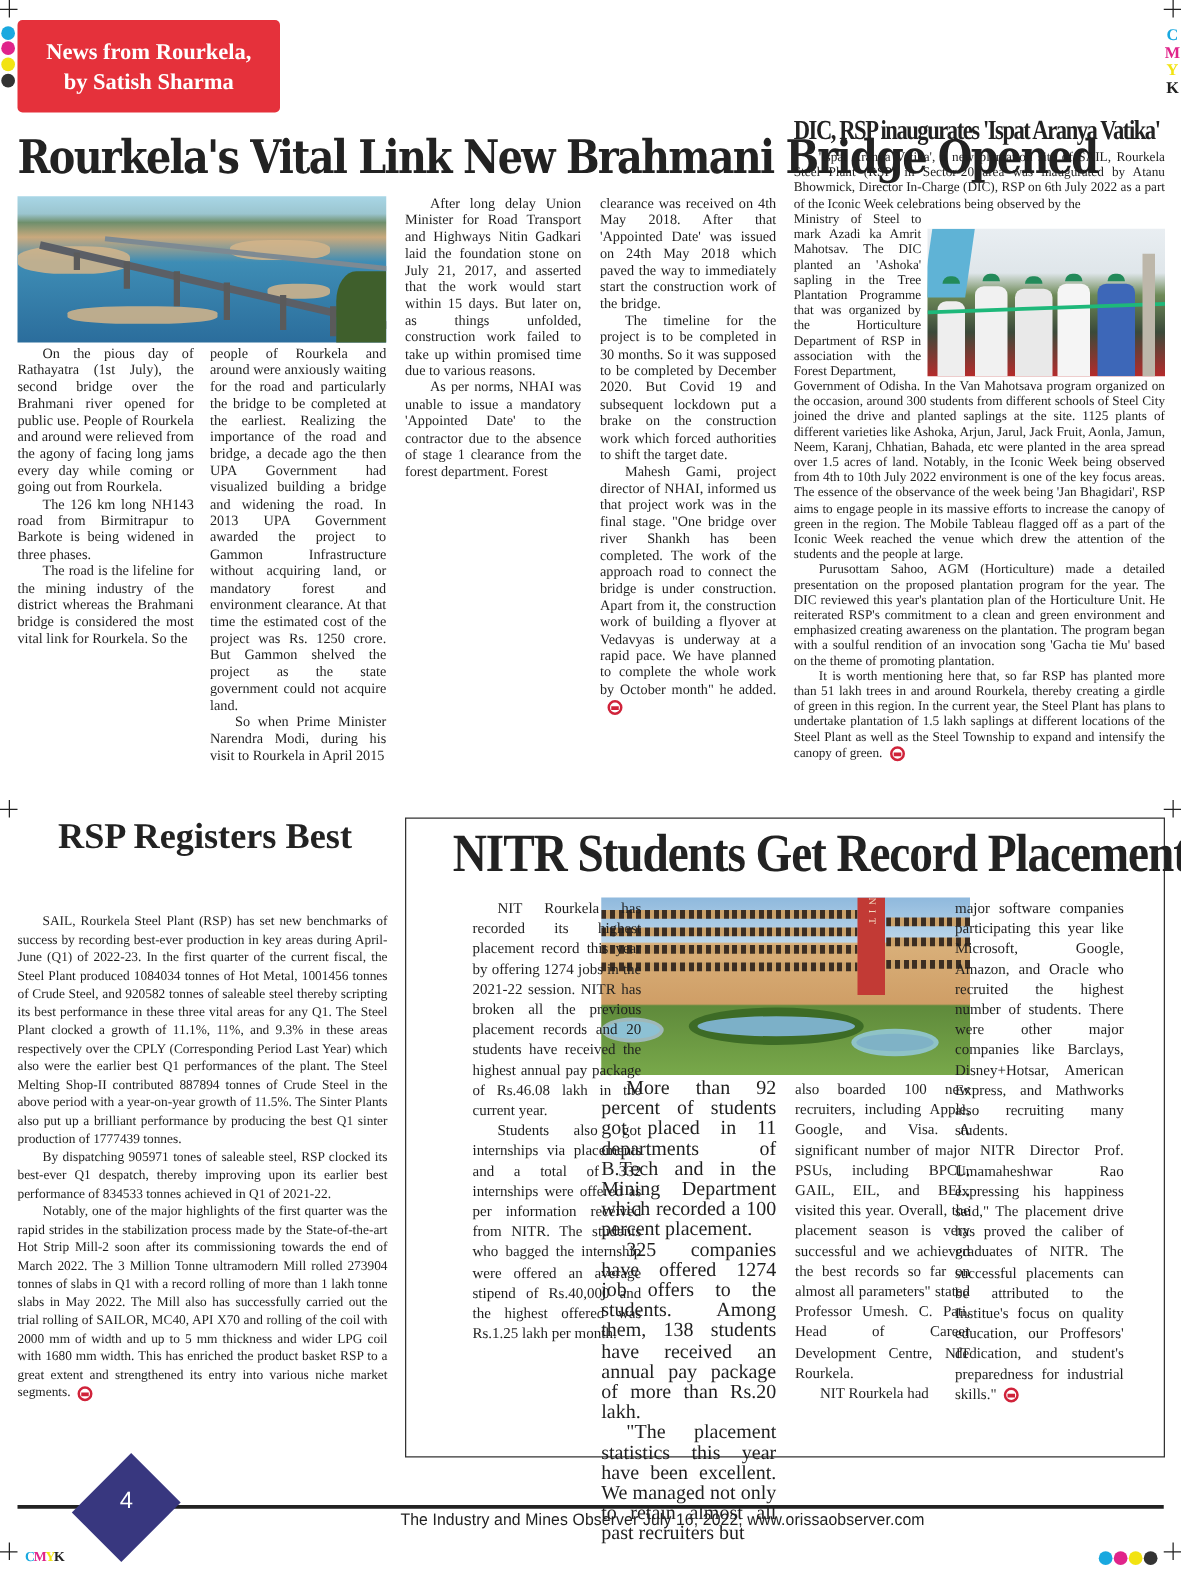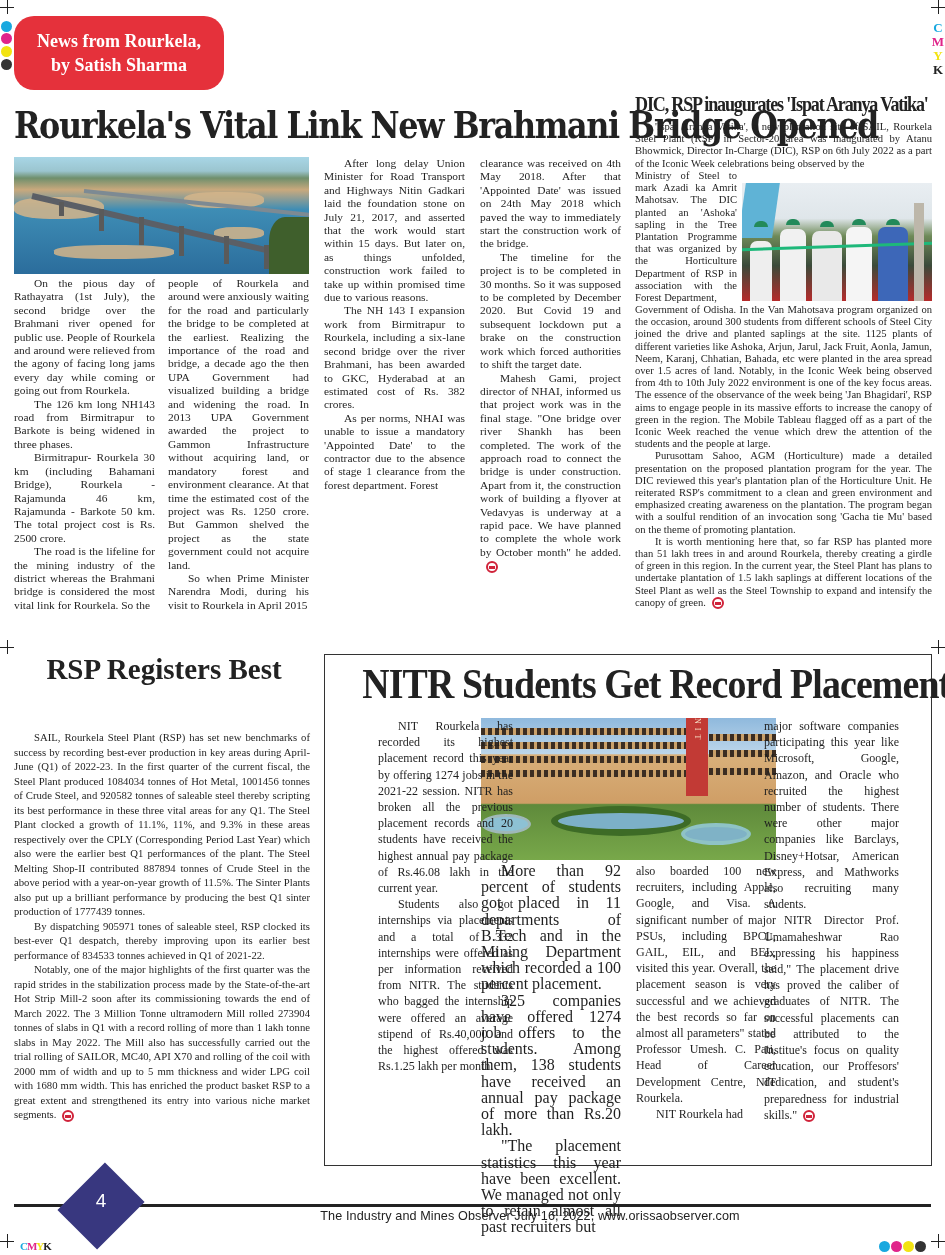--- a/index.html
+++ b/index.html
@@ -11,21 +11,21 @@
   .crop::before, .crop::after { content: ""; position: absolute; background: #222; }
   .crop::before { left: 0; top: 7px; width: 14px; height: 1px; }
   .crop::after { left: 7px; top: 0; width: 1px; height: 14px; }
 
   .dot { width: 11px; height: 11px; border-radius: 50%; position: absolute; }
 
   .cmyk-vert { font-family: "Liberation Serif", serif; font-weight: bold; font-size: 13px; line-height: 14px; text-align: center; }
 
   .kicker {
     left: 14px; top: 16px; width: 210px; height: 74px;
-    background: #e5313b; border-radius: 20px;
+    background: #e5313b; border-radius: 4px;
     color: #fff; font-weight: bold; font-size: 18px; line-height: 24px;
     display: flex; flex-direction: column; align-items: center; justify-content: center;
     font-family: "Liberation Serif", serif;
   }
 
   .hl-main {
     left: 14px; top: 100px; width: 610px;
     font-family: "DejaVu Serif", serif; font-weight: bold;
     font-size: 37px; line-height: 50px; letter-spacing: -1.6px;
     transform: scaleX(0.86); transform-origin: left top; white-space: nowrap;
@@ -132,30 +132,28 @@
   <div class="pier" style="left:125px;top:60px;height:28px;"></div>
   <div class="pier" style="left:165px;top:69px;height:30px;"></div>
   <div class="pier" style="left:210px;top:79px;height:28px;"></div>
   <div class="pier" style="left:250px;top:88px;height:24px;"></div>
   <div style="position:absolute;right:0;top:60px;width:40px;height:60px;background:#3f5f2c;border-radius:40% 0 0 0;"></div>
 </div>
 
 <div class="col" style="left:14px;top:277px;width:141px;">
   <p>On the pious day of Rathayatra (1st July), the second bridge over the Brahmani river opened for public use. People of Rourkela and around were relieved from the agony of facing long jams every day while coming or going out from Rourkela.</p>
   <p>The 126 km long NH143 road from Birmitrapur to Barkote is being widened in three phases.</p>
-  <p>Birmitrapur- Rourkela 30 km (including Bahamani Bridge), Rourkela - Rajamunda 46 km, Rajamunda - Barkote 50 km. The total project cost is Rs. 2500 crore.</p>
   <p>The road is the lifeline for the mining industry of the district whereas the Brahmani bridge is considered the most vital link for Rourkela. So the</p>
 </div>
 <div class="col" style="left:168px;top:277px;width:141px;">
   <p style="text-indent:0">people of Rourkela and around were anxiously waiting for the road and particularly the bridge to be completed at the earliest. Realizing the importance of the road and bridge, a decade ago the then UPA Government had visualized building a bridge and widening the road. In 2013 UPA Government awarded the project to Gammon Infrastructure without acquiring land, or mandatory forest and environment clearance. At that time the estimated cost of the project was Rs. 1250 crore. But Gammon shelved the project as the state government could not acquire land.</p>
   <p>So when Prime Minister Narendra Modi, during his visit to Rourkela in April 2015</p>
 </div>
 <div class="col" style="left:324px;top:157px;width:141px;">
   <p>After long delay Union Minister for Road Transport and Highways Nitin Gadkari laid the foundation stone on July 21, 2017, and asserted that the work would start within 15 days. But later on, as things unfolded, construction work failed to take up within promised time due to various reasons.</p>
-  <p>The NH 143 I expansion work from Birmitrapur to Rourkela, including a six-lane second bridge over the river Brahmani, has been awarded to GKC, Hyderabad at an estimated cost of Rs. 382 crores.</p>
   <p>As per norms, NHAI was unable to issue a mandatory 'Appointed Date' to the contractor due to the absence of stage 1 clearance from the forest department. Forest</p>
 </div>
 <div class="col" style="left:480px;top:157px;width:141px;">
   <p style="text-indent:0">clearance was received on 4th May 2018. After that 'Appointed Date' was issued on 24th May 2018 which paved the way to immediately start the construction work of the bridge.</p>
   <p>The timeline for the project is to be completed in 30 months. So it was supposed to be completed by December 2020. But Covid 19 and subsequent lockdown put a brake on the construction work which forced authorities to shift the target date.</p>
   <p><span>Mahesh Gami, project director of NHAI, informed us that project work was in the final stage. "One bridge over river Shankh has been completed. The work of the approach road to connect the bridge is under construction. Apart from it, the construction work of building a flyover at Vedavyas is underway at a rapid pace. We have planned to complete the whole work by October month" he added.</span><span class="rsp-logo"></span></p>
 </div>
 
 <h2 class="abs hl-dic">DIC, RSP inaugurates 'Ispat Aranya Vatika'</h2>
 <div class="col" style="left:635px;top:121px;width:297px;font-size:10.6px;line-height:12.2px;">

